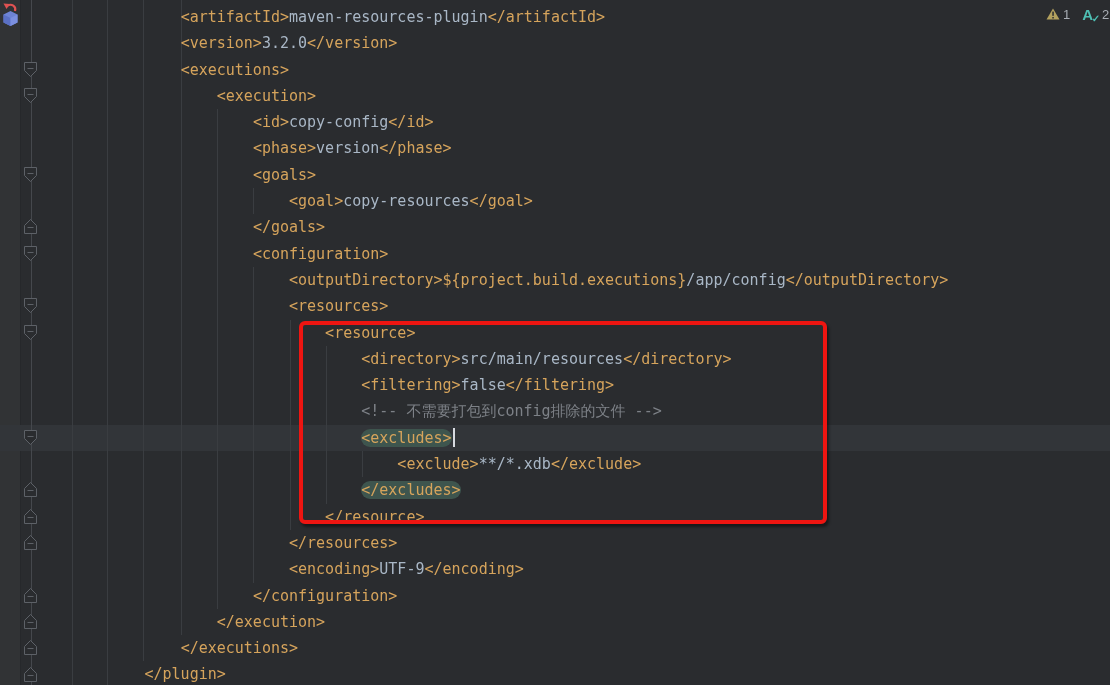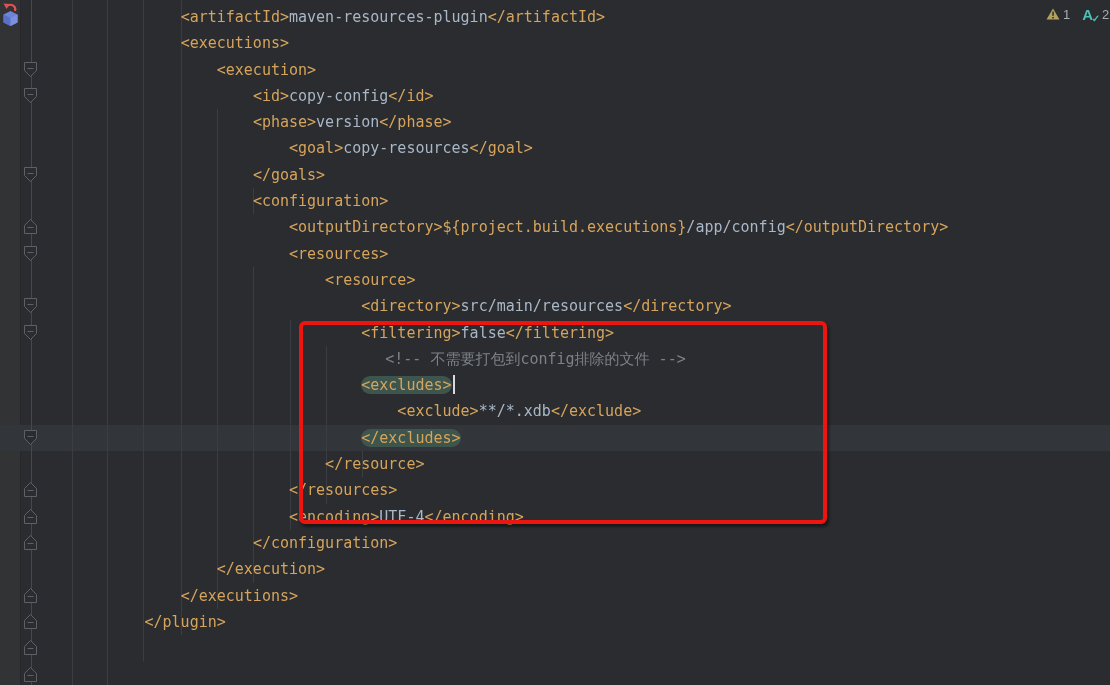--- a/index.html
+++ b/index.html
@@ -28,21 +28,21 @@
     position:absolute;left:0;top:424.8px;height:26.3px;width:1110px;
     background:var(--caret-row);z-index:1;
   }
   .guide{position:absolute;width:1px;background:var(--guide);z-index:2;}
   .rail{position:absolute;width:1px;background:var(--rail);z-index:2;}
   .fold-marker{position:absolute;left:24px;z-index:3;width:13px;height:15px;cursor:pointer;}
   .code-area{position:absolute;left:0;top:4px;right:0;z-index:4;}
   .line{height:26.3px;line-height:26.3px;white-space:pre;cursor:text;}
   .seg-tag{color:var(--tag);}
   .seg-text{color:var(--text);}
-  .seg-comment{color:var(--comment);margin-left:24px;}
+  .seg-comment{color:var(--comment);}
   .seg-prop{color:var(--prop);}
   .hl{background:var(--match-bg);border-radius:9px;}
   .caret-bar{
     display:inline-block;width:2px;height:19px;background:var(--caret);
     vertical-align:middle;margin-left:1px;transform:translateY(-1px);
   }
   .annotation-box{
     position:absolute;left:299px;top:321px;width:528px;height:203px;
     border:4px solid var(--annotation-red);border-radius:6px;
     box-shadow:2px 3px 3px rgba(0,0,0,0.45);
@@ -79,39 +79,41 @@
 <div class="guide" style="left:181px;top:0;height:635px;"></div>
 <div class="guide" style="left:217px;top:109px;height:500px;"></div>
 <div class="guide" style="left:253px;top:188px;height:26px;"></div>
 <div class="guide" style="left:253px;top:267px;height:316px;"></div>
 <div class="guide" style="left:290px;top:320px;height:210px;"></div>
 <div class="guide" style="left:326px;top:346px;height:158px;"></div>
 <div class="guide" style="left:362px;top:451px;height:26px;"></div>
 
 <div class="code-area" id="code-area">
     <div class="line"><span>                    </span><span class="seg-tag">&lt;artifactId&gt;</span><span class="seg-text">maven-resources-plugin</span><span class="seg-tag">&lt;/artifactId&gt;</span></div>
+    <div class="line"><span>                    </span><span class="seg-tag">&lt;version&gt;</span><span class="seg-text">3.2.0</span><span class="seg-tag">&lt;/version&gt;</span></div>
     <div class="line"><span>                    </span><span class="seg-tag">&lt;executions&gt;</span></div>
     <div class="line"><span>                        </span><span class="seg-tag">&lt;execution&gt;</span></div>
     <div class="line"><span>                            </span><span class="seg-tag">&lt;id&gt;</span><span class="seg-text">copy-config</span><span class="seg-tag">&lt;/id&gt;</span></div>
     <div class="line"><span>                            </span><span class="seg-tag">&lt;phase&gt;</span><span class="seg-text">version</span><span class="seg-tag">&lt;/phase&gt;</span></div>
+    <div class="line"><span>                            </span><span class="seg-tag">&lt;goals&gt;</span></div>
     <div class="line"><span>                                </span><span class="seg-tag">&lt;goal&gt;</span><span class="seg-text">copy-resources</span><span class="seg-tag">&lt;/goal&gt;</span></div>
     <div class="line"><span>                            </span><span class="seg-tag">&lt;/goals&gt;</span></div>
     <div class="line"><span>                            </span><span class="seg-tag">&lt;configuration&gt;</span></div>
     <div class="line"><span>                                </span><span class="seg-tag">&lt;outputDirectory&gt;</span><span class="seg-prop">${project.build.executions}</span><span class="seg-text">/app/config</span><span class="seg-tag">&lt;/outputDirectory&gt;</span></div>
     <div class="line"><span>                                </span><span class="seg-tag">&lt;resources&gt;</span></div>
     <div class="line"><span>                                    </span><span class="seg-tag">&lt;resource&gt;</span></div>
     <div class="line"><span>                                        </span><span class="seg-tag">&lt;directory&gt;</span><span class="seg-text">src/main/resources</span><span class="seg-tag">&lt;/directory&gt;</span></div>
     <div class="line"><span>                                        </span><span class="seg-tag">&lt;filtering&gt;</span><span class="seg-text">false</span><span class="seg-tag">&lt;/filtering&gt;</span></div>
     <div class="line"><span>                                        </span><span class="seg-comment">&lt;!-- 不需要打包到config排除的文件 --&gt;</span></div>
     <div class="line"><span>                                        </span><span class="seg-tag hl">&lt;excludes&gt;</span><span class="caret-bar"></span></div>
     <div class="line"><span>                                            </span><span class="seg-tag">&lt;exclude&gt;</span><span class="seg-text">**/*.xdb</span><span class="seg-tag">&lt;/exclude&gt;</span></div>
     <div class="line"><span>                                        </span><span class="seg-tag hl">&lt;/excludes&gt;</span></div>
     <div class="line"><span>                                    </span><span class="seg-tag">&lt;/resource&gt;</span></div>
     <div class="line"><span>                                </span><span class="seg-tag">&lt;/resources&gt;</span></div>
-    <div class="line"><span>                                </span><span class="seg-tag">&lt;encoding&gt;</span><span class="seg-text">UTF-4</span><span class="seg-tag">&lt;/encoding&gt;</span></div>
+    <div class="line"><span>                                </span><span class="seg-tag">&lt;encoding&gt;</span><span class="seg-text">UTF-9</span><span class="seg-tag">&lt;/encoding&gt;</span></div>
     <div class="line"><span>                            </span><span class="seg-tag">&lt;/configuration&gt;</span></div>
     <div class="line"><span>                        </span><span class="seg-tag">&lt;/execution&gt;</span></div>
     <div class="line"><span>                    </span><span class="seg-tag">&lt;/executions&gt;</span></div>
     <div class="line"><span>                </span><span class="seg-tag">&lt;/plugin&gt;</span></div>
   </div>
 
 <div class="annotation-box"></div>
 
 <div class="maven-icon">
   <svg width="19" height="26" viewBox="0 0 19 26">

